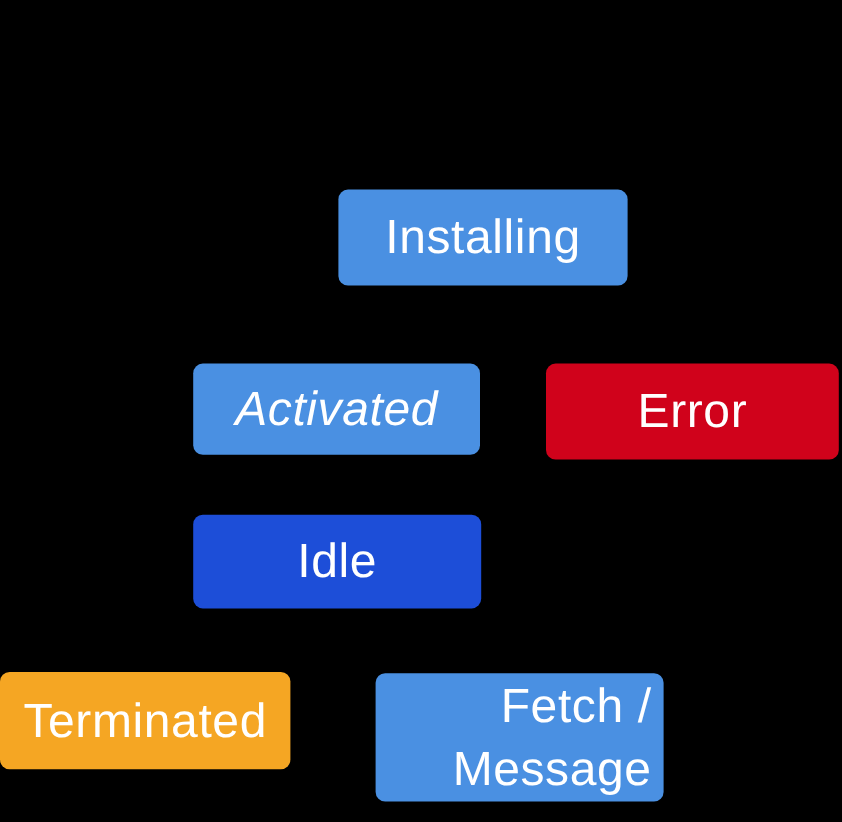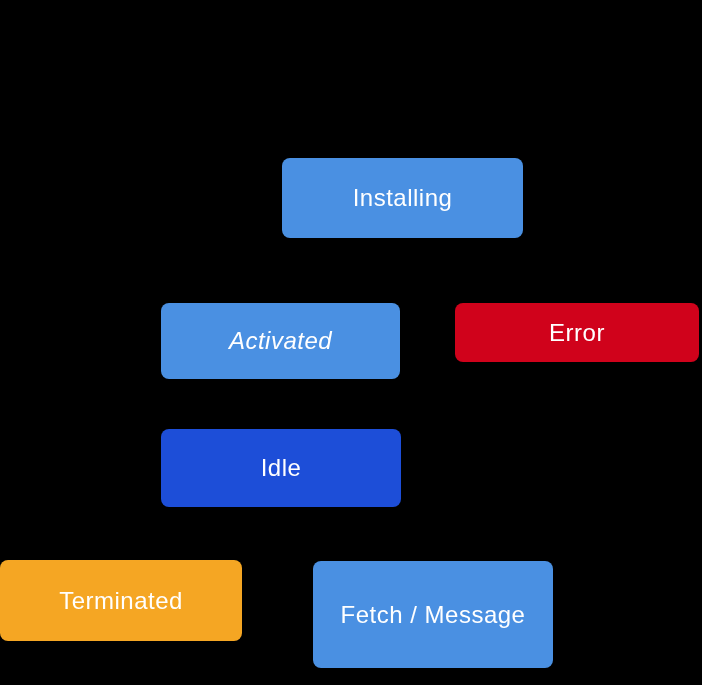--- a/index.html
+++ b/index.html
@@ -16,30 +16,30 @@
     font-family: "Liberation Sans", sans-serif;
   }
   .node {
     position: absolute;
     display: flex;
     align-items: center;
     justify-content: center;
     text-align: center;
     border-radius: 8px;
     color: #ffffff;
-    font-size: 24px;
+    font-size: 40px;
     font-weight: 300;
     line-height: 1.3;
     letter-spacing: 0.5px;
     box-sizing: border-box;
     padding: 0 10px;
   }
   .n-installing    { left: 282px; top: 158px; width: 241px; height: 80px; }
   .n-activated     { left: 161px; top: 303px; width: 239px; height: 76px; font-style: italic; }
-  .n-error         { left: 455px; top: 303px; width: 244px; height: 59px; }
+  .n-error         { left: 455px; top: 303px; width: 244px; height: 80px; }
   .n-idle          { left: 161px; top: 429px; width: 240px; height: 78px; }
   .n-terminated    { left: 0;  top: 560px; width: 242px; height: 81px; }
   .n-fetch-message { left: 313px; top: 561px; width: 240px; height: 107px; }
 </style>
 </head>
 <body>
 
 <div class="canvas">
   <div class="node n-installing" style="background: rgb(74, 144, 226);">Installing</div>
 

